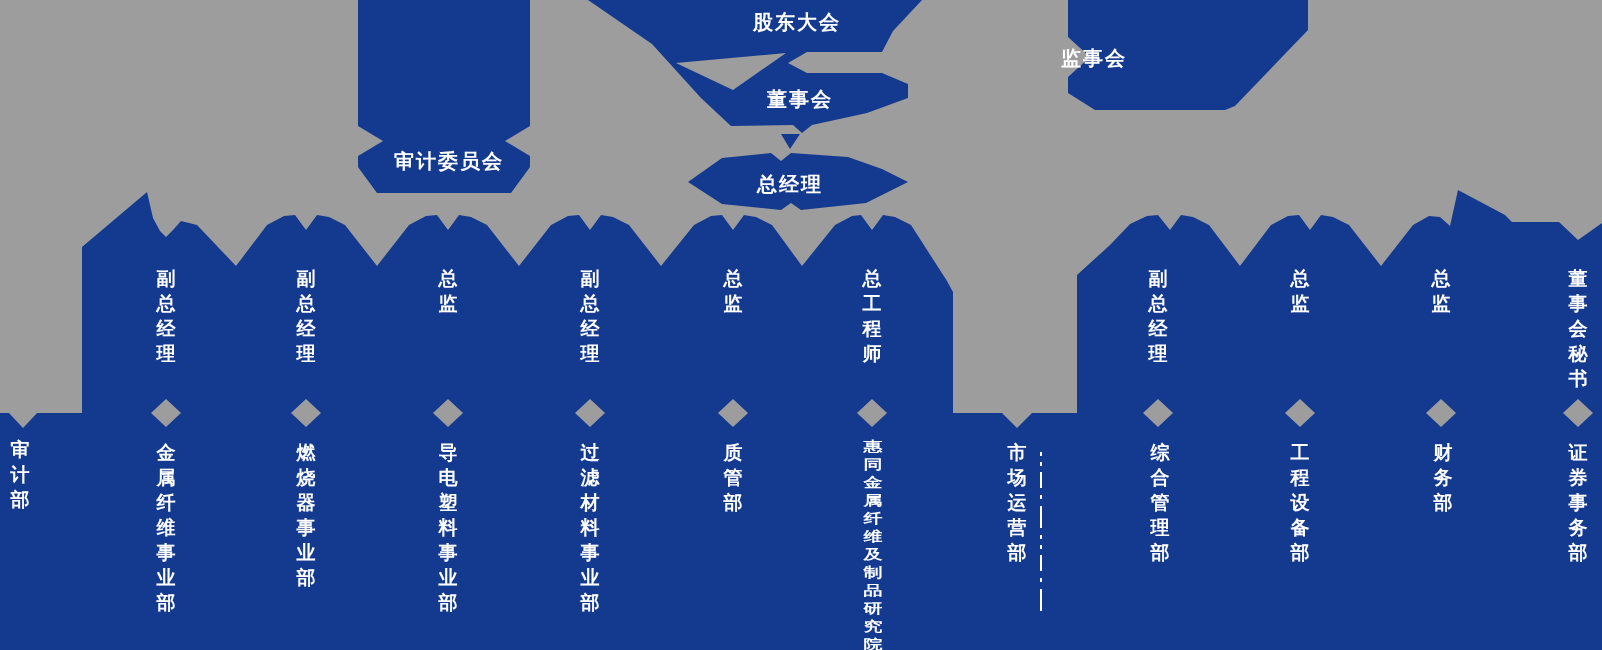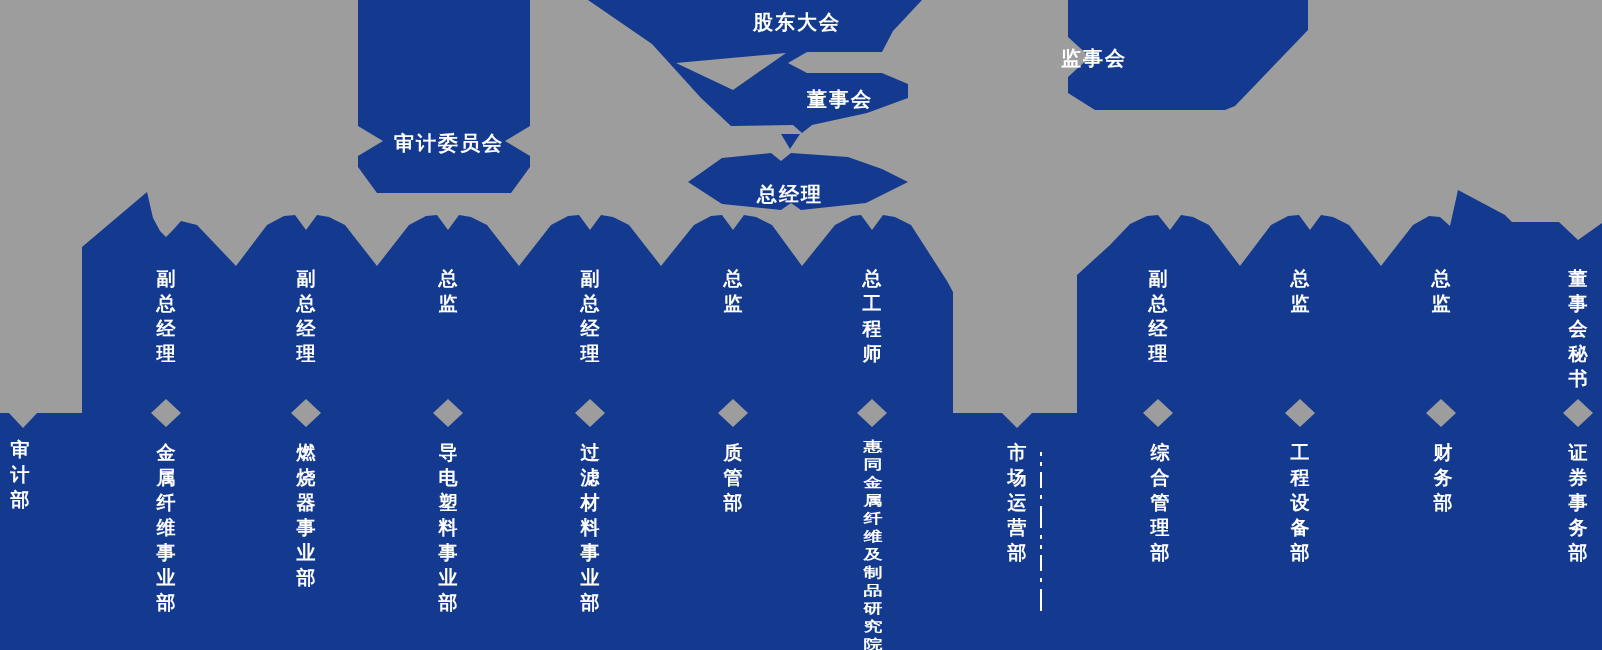--- a/index.html
+++ b/index.html
@@ -83,23 +83,23 @@
       <path d="M1158,399 L1173,413 L1158,427 L1143,413 Z"></path>
       <path d="M1300,399 L1315,413 L1300,427 L1285,413 Z"></path>
       <path d="M1441,399 L1456,413 L1441,427 L1426,413 Z"></path>
       <path d="M1578,399 L1593,413 L1578,427 L1563,413 Z"></path>
     </g>
 
     <line x1="1041" y1="452" x2="1041" y2="612" stroke="#FFFFFF" stroke-width="2" stroke-dasharray="4 6 4 6 16 7 4 7 22 7"></line>
   </svg>
 
   <div class="label" style="left:737px;top:9px;width:120px;">股东大会</div>
-  <div class="label" style="left:780px;top:86px;width:120px;">董事会</div>
-  <div class="label" style="left:730px;top:181px;width:120px;">总经理</div>
-  <div class="label" style="left:369px;top:130px;width:160px;">审计委员会</div>
+  <div class="label" style="left:740px;top:86px;width:120px;">董事会</div>
+  <div class="label" style="left:730px;top:171px;width:120px;">总经理</div>
+  <div class="label" style="left:369px;top:148px;width:160px;">审计委员会</div>
   <div class="label" style="left:1034px;top:45px;width:120px;">监事会</div>
 
   <div class="vtext" style="left:154px;top:266px;">副
 总
 经
 理</div>
   <div class="vtext" style="left:294px;top:266px;">副
 总
 经
 理</div>

